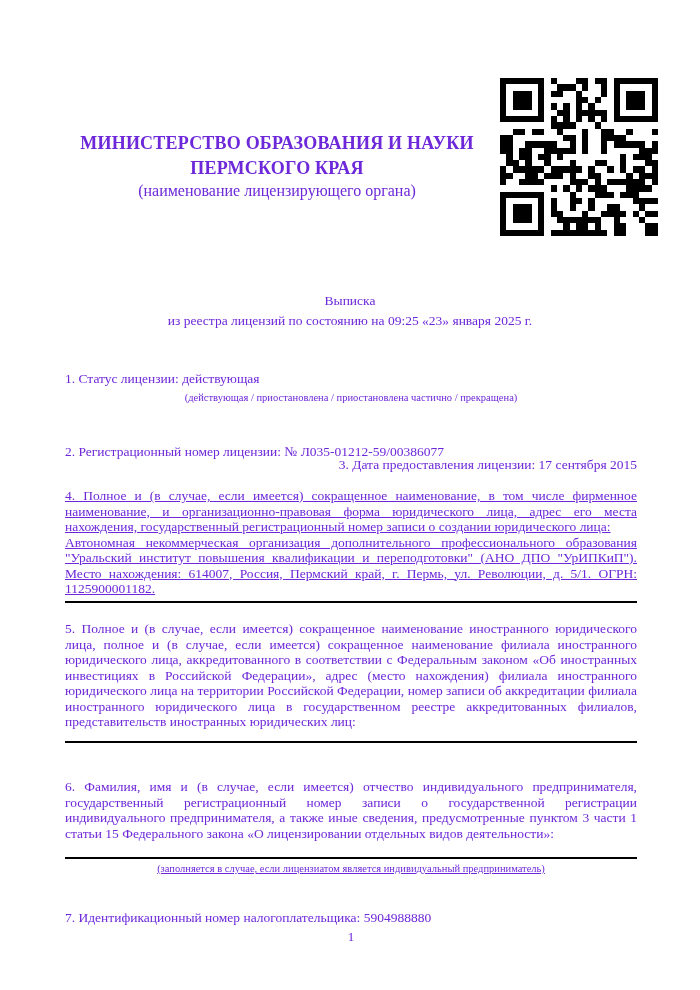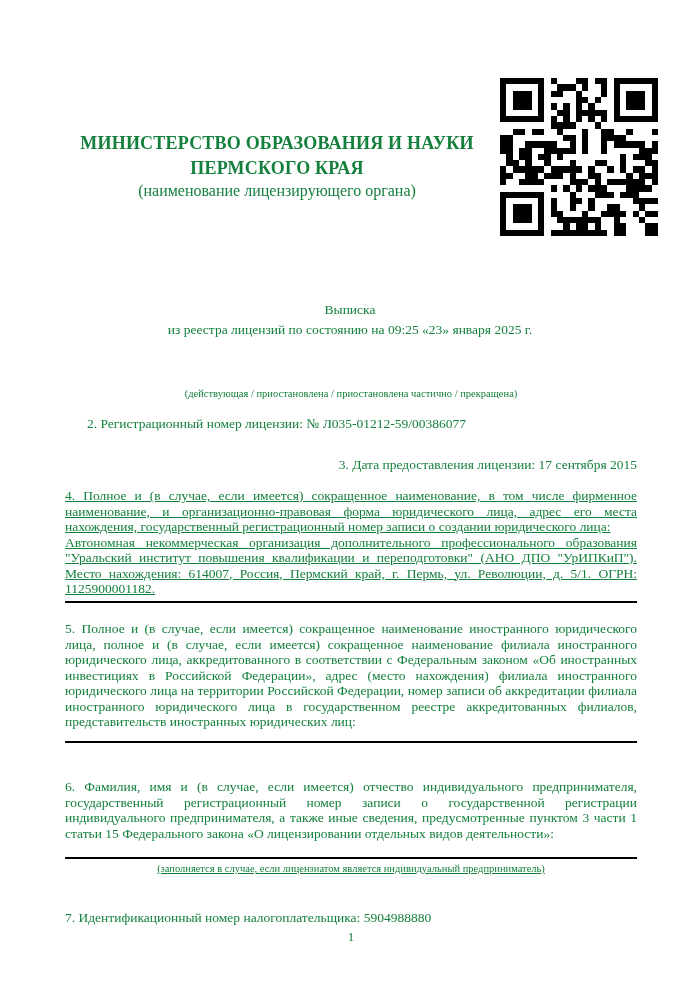--- a/index.html
+++ b/index.html
@@ -2,47 +2,47 @@
 <html><head>
 <meta charset="utf-8">
 <style>
   html,body { margin:0; padding:0; background:#e8e8e8; }
   .page {
     position:relative;
     width:700px; height:990px;
     margin:0 auto;
     background:#ffffff;
     font-family:"Liberation Serif","DejaVu Serif",serif;
-    color:#15803d;
+    color:#6d28d9;
     overflow:hidden;
   }
   .abs { position:absolute; }
 
   
   .qr { top:78px; left:500px; width:158px; height:158px; }
   .qr svg { width:100%; height:100%; display:block; }
 
   
   .ministry-block { top:131px; left:65px; width:424px; text-align:center; }
   .ministry-line { font-weight:bold; font-size:18px; line-height:25px; letter-spacing:.2px; }
   .small-caption { font-size:16px; line-height:13px; }
   .ministry-block .small-caption { margin-top:3px; }
 
   
-  .doc-title { top:300px; left:80px; width:540px; text-align:center; font-size:13.5px; line-height:20px; }
+  .doc-title { top:291px; left:80px; width:540px; text-align:center; font-size:13.5px; line-height:20px; }
 
   
   .item { left:65px; width:572px; font-size:13.5px; line-height:15.5px; }
   .justify { text-align:justify; }
   .cap { font-size:10.5px; line-height:13px; text-align:center; }
   .rule { border-top:2px solid #000; height:0; }
 
   .item-1 { top:371px; }
-  .item-1 .cap { margin-top:16px; }
-  .item-2 { top:416px;margin-left:22px; }
+  .item-1 .cap { margin-top:4px; }
+  .item-2 { top:444px; }
   .item-3 { top:457px;text-align:right; }
   .item-4 { top:488px;text-decoration:underline; }
   .item-4 .rule { margin-top:4px; }
   .item-4 .cap { margin-top:3px; }
   .item-5 { top:621px; }
   .item-5 .rule { margin-top:11px; }
   .item-5 .cap { margin-top:3px; }
   .item-6 { top:779px; }
   .item-6 .rule { margin-top:16px; }
   .item-6 .cap { margin-top:3px;text-decoration:underline; }
@@ -390,20 +390,21 @@
     <div class="ministry-line">ПЕРМСКОГО КРАЯ</div>
     <div class="small-caption">(наименование лицензирующего органа)</div>
   </div>
 
   <div class="abs doc-title">
     <div>Выписка</div>
     <div>из реестра лицензий по состоянию на 09:25 «23» января 2025 г.</div>
   </div>
 
   <div class="abs item item-1">
+    <div>1. Статус лицензии: действующая</div>
     <div class="cap">(действующая / приостановлена / приостановлена частично / прекращена)</div>
   </div>
 
   <div class="abs item item-2">
     <div>2. Регистрационный номер лицензии: № Л035-01212-59/00386077</div>
   </div>
 
   <div class="abs item item-3">
     <div>3. Дата предоставления лицензии: 17 сентября 2015</div>
   </div>

